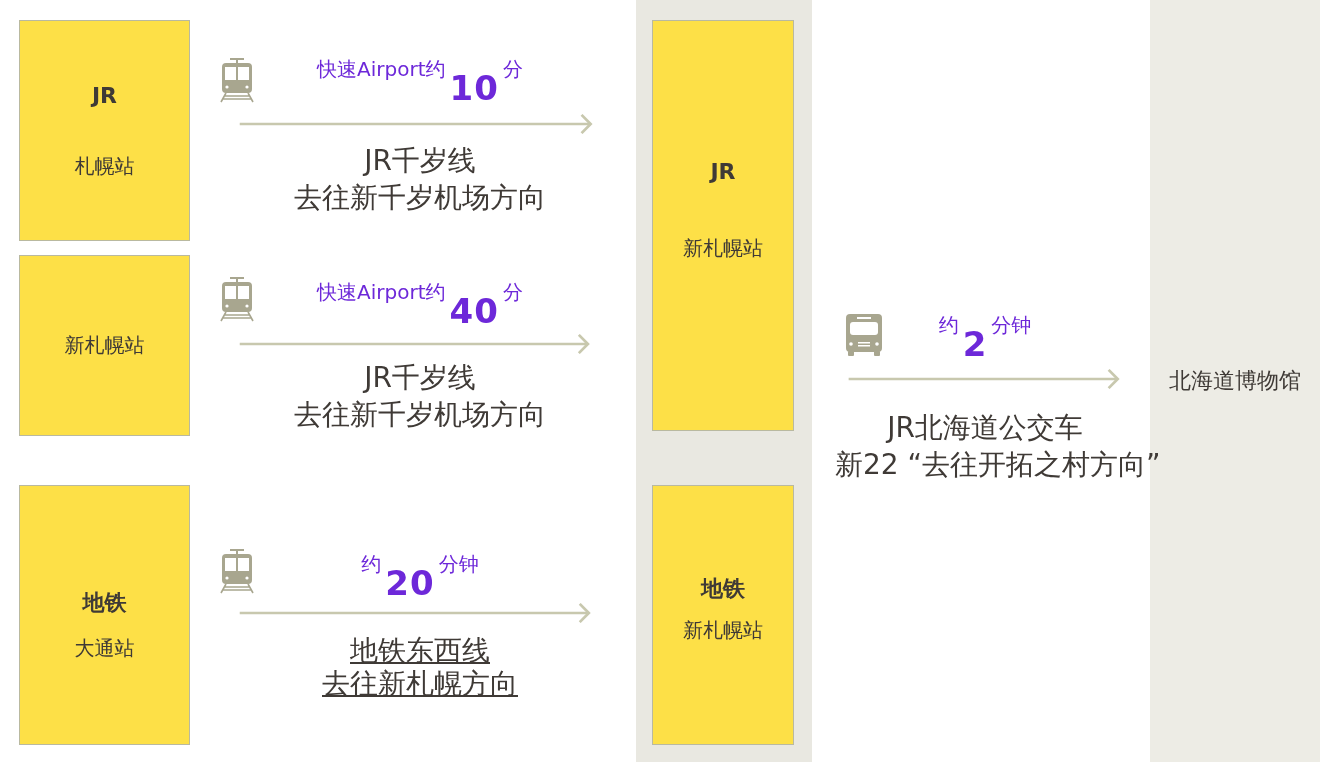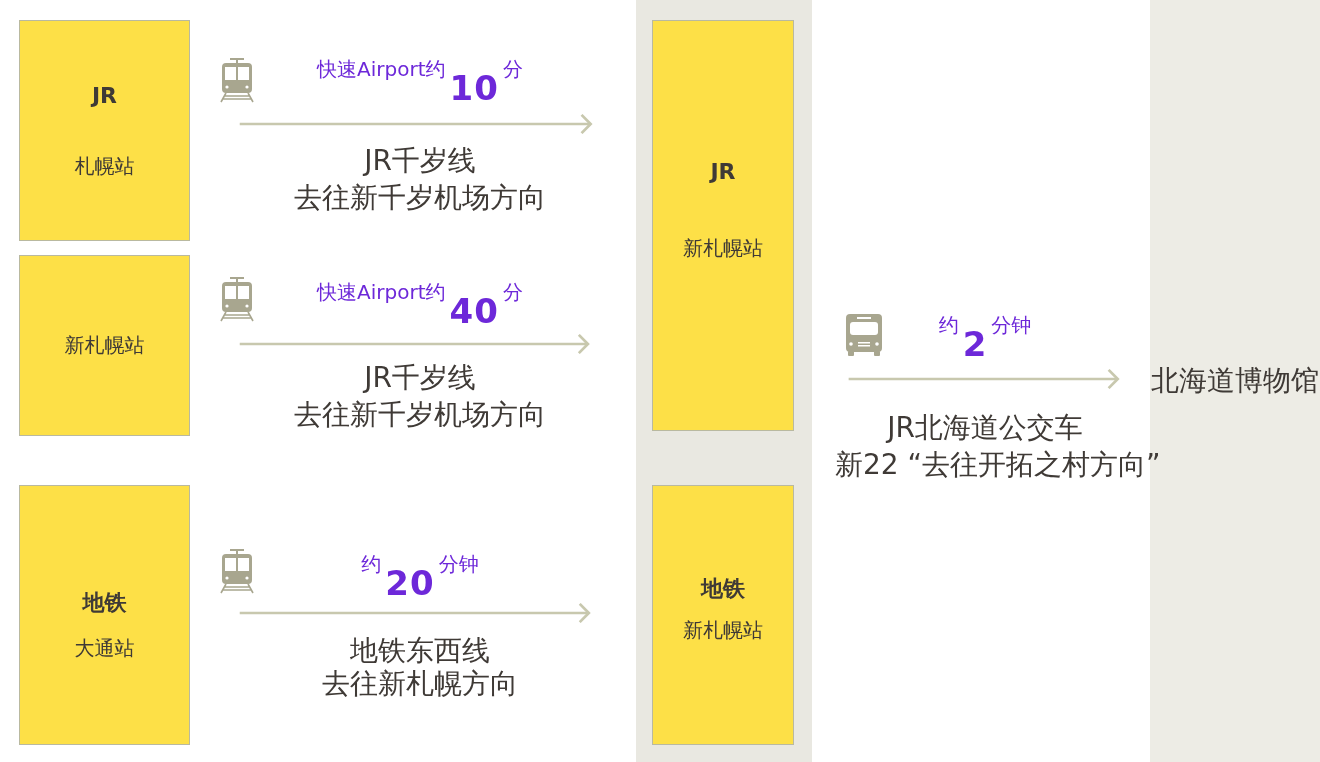--- a/index.html
+++ b/index.html
@@ -24,21 +24,21 @@
   }
   .time-label .num { font-size:34px; font-weight:bold; margin:12px 4px; letter-spacing:1px; }
   .arrow { position:absolute; height:20px; }
   .route-desc {
     position:absolute; text-align:center; font-size:28px; line-height:37px; color:#3f3a36;
     white-space:nowrap;
   }
   .dest-panel {
     position:absolute; background:#edece5;
     display:flex; align-items:center; justify-content:center;
-    font-size:28px; color:#3f3a36;
+    font-size:22px; color:#3f3a36;
   }
 </style>
 </head>
 <body>
 
 <div class="col-band" style="left:636px;top:0;width:176px;height:762px;"></div>
 
 <div class="dest-panel" style="left:1150px;top:0;width:170px;height:762px;">
   <span>北海道博物馆</span>
 </div>
@@ -117,21 +117,21 @@
 </svg>
 <div class="time-label" style="left:290px;top:551px;width:260px;">
   <span>约</span>
     <span class="num">20</span>
     <span>分钟</span>
 </div>
 <svg class="arrow" style="left:222px;top:603px;" width="390" height="22" viewBox="0 0 390 22">
   <line x1="0" y1="11" x2="384" y2="11" stroke="#c8c8ae" stroke-width="3"></line>
   <polyline points="374,1 384,11 374,21" stroke="#c8c8ae" stroke-width="3" fill="none"></polyline>
 </svg>
-<div class="route-desc" style="left:290px;top:634px;width:260px;line-height:33px;">
+<div class="route-desc" style="left:290px;top:634px;width:260px;line-height:33px;text-decoration:underline;">
   <div>地铁东西线</div>
   <div>去往新札幌方向</div>
 </div>
 
 <div class="station-box" style="left:652px;top:20px;width:142px;height:411px;justify-content:flex-start;padding-top:132px;">
   <div style="font-weight:bold;font-size:22px;margin-bottom:40px;">JR</div>
   <div>新札幌站</div>
 </div>
 
 <div class="station-box" style="left:652px;top:485px;width:142px;height:260px;justify-content:flex-start;padding-top:84px;">

